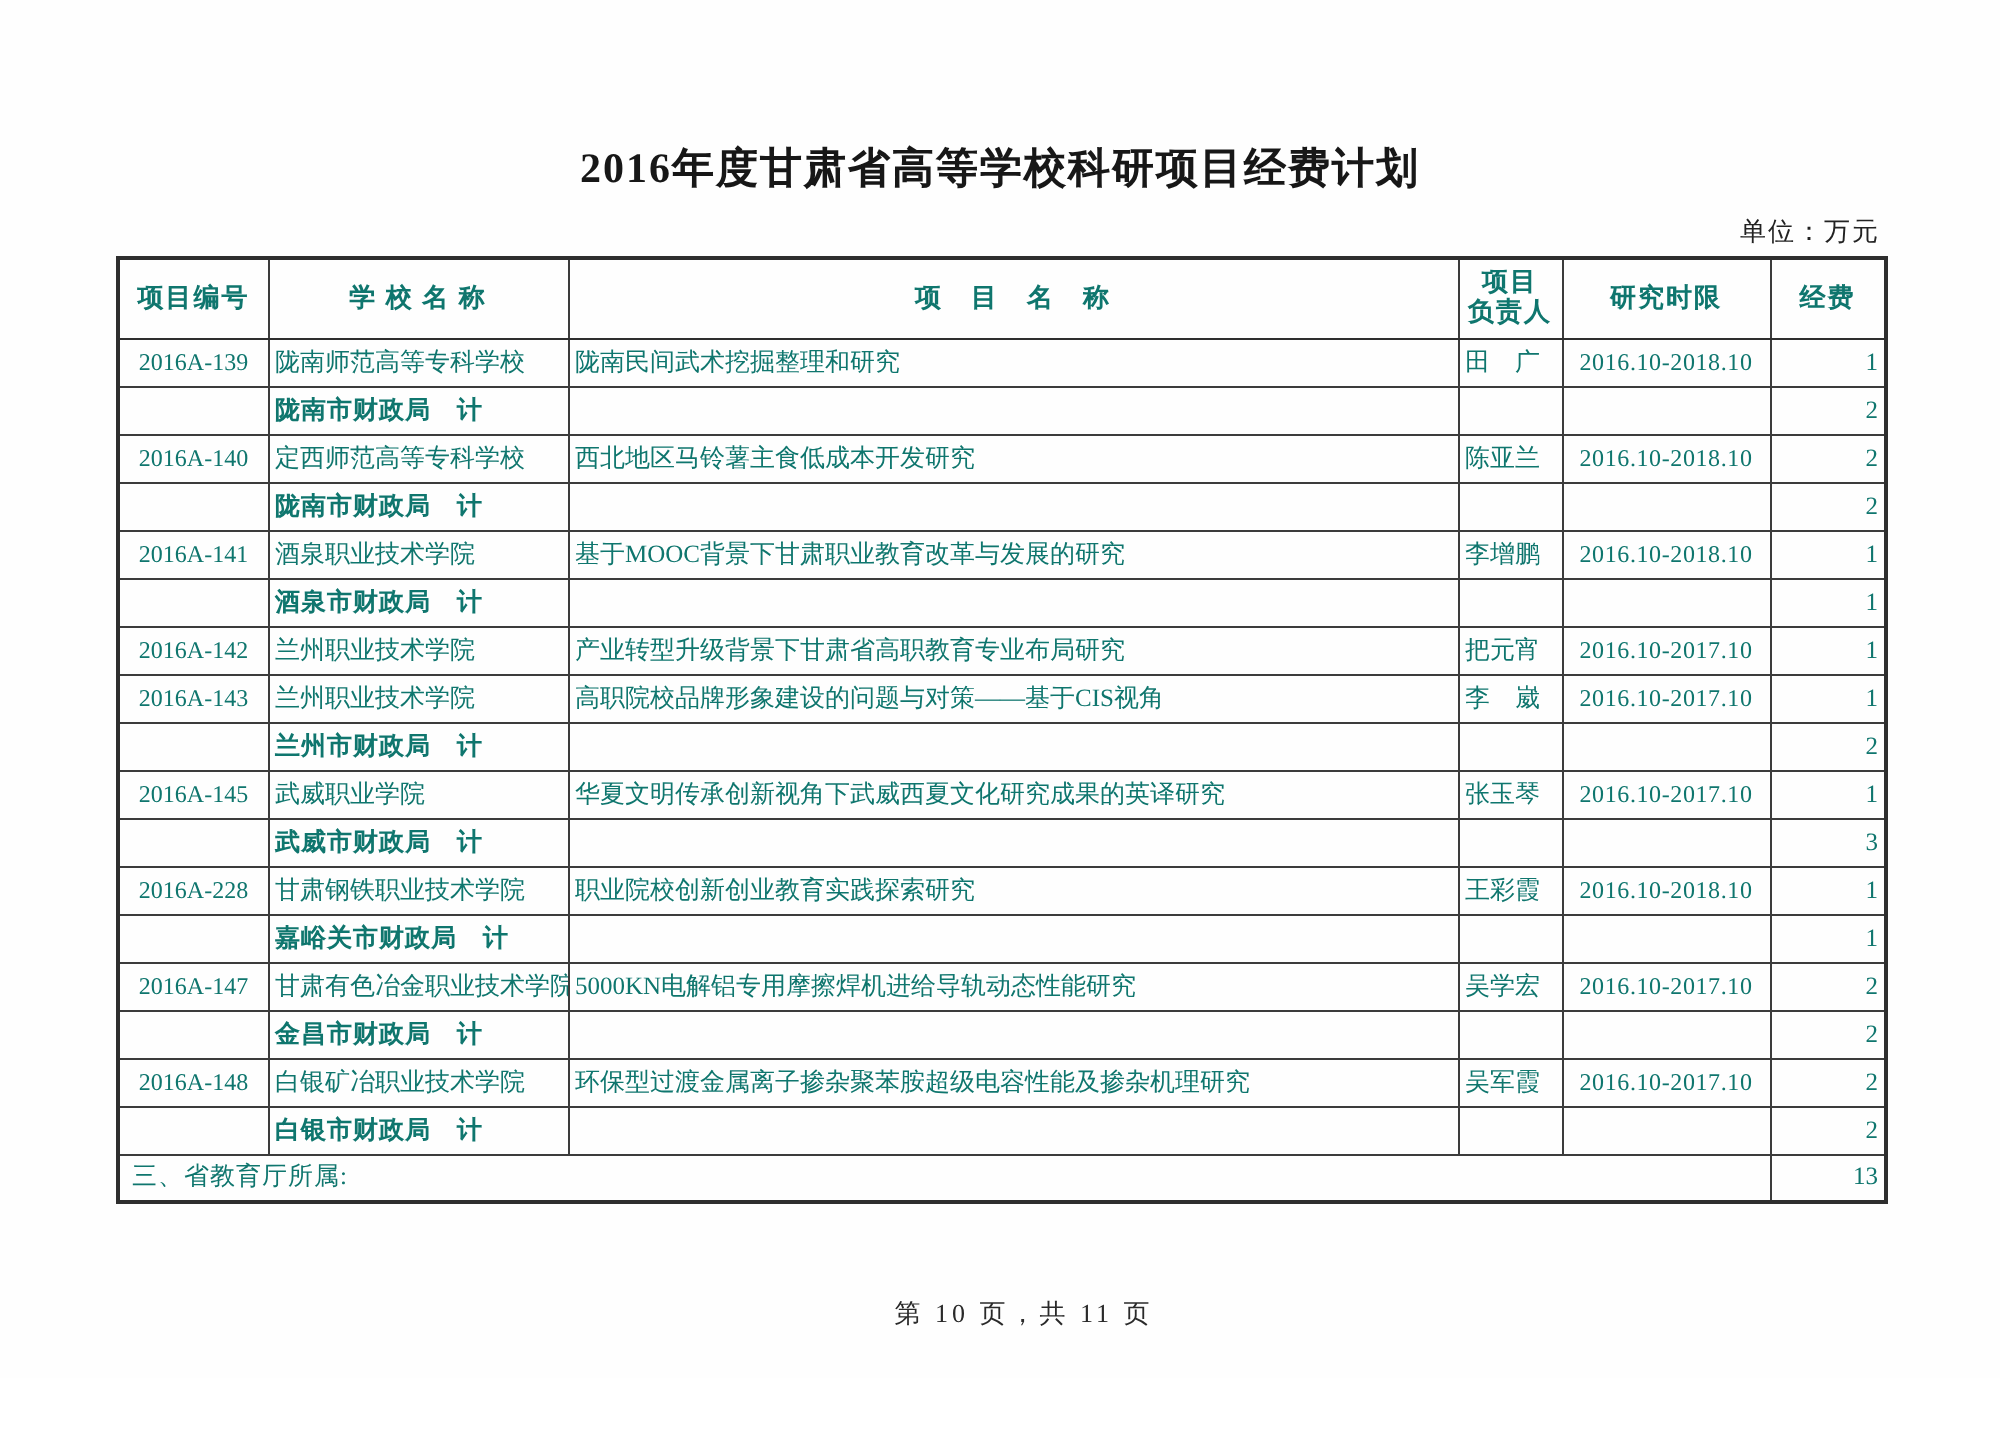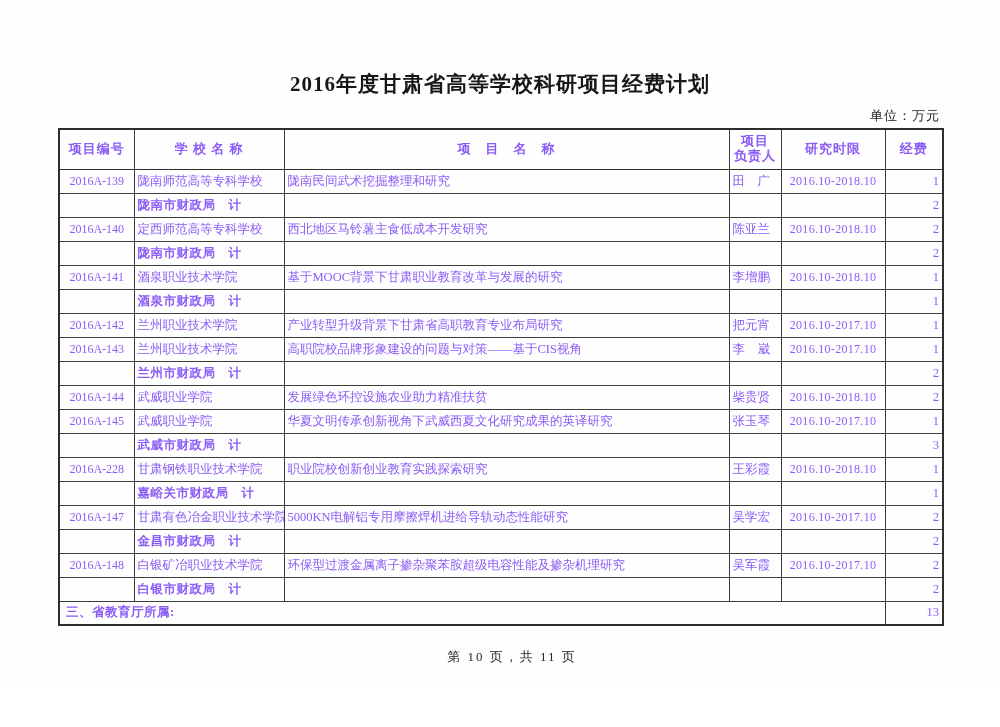--- a/index.html
+++ b/index.html
@@ -13,21 +13,21 @@
     color:#171717;
   }
   .unit-label {
     position:absolute; top:107px; right:60px;
     font-size:13px; letter-spacing:1px; color:#222;
   }
 
   table.main {
     position:absolute; top:128px; left:58px; width:884px;
     border-collapse:collapse; table-layout:fixed;
-    font-size:12.5px; color:#8b5cf6;
+    font-size:12.5px; color:#0f766e;
   }
   table.main th, table.main td {
     border:1px solid #3c3c3c;
     overflow:hidden; white-space:nowrap;
     height:24px; padding:0 3px;
   }
   table.main { border:2px solid #2e2e2e; }
   table.main thead th {
     height:40px; font-weight:bold; text-align:center;
     font-size:13px; letter-spacing:1px; border-bottom:1px solid #2e2e2e;
@@ -41,21 +41,21 @@
   .col-fund   { width:58px; }
 
   td.c-num    { text-align:center; font-size:12px;margin-top:12px; }
   td.c-school { text-align:left; padding-left:5px;margin-left:44px; }
   td.c-proj   { text-align:left; padding-left:5px; }
   td.c-leader { text-align:left; }
   td.c-period { text-align:center; font-size:12px; letter-spacing:0.3px; }
   td.c-fund   { text-align:right; padding-right:9px; }
 
   tr.subtotal td.c-school { font-weight:bold; letter-spacing:0.5px; }
-  tr.section td.c-section { text-align:left; padding-left:6px; font-weight:bold; letter-spacing:0.5px;margin-left:32px; }
+  tr.section td.c-section { text-align:left; padding-left:6px; font-weight:normal; letter-spacing:0.5px;margin-left:32px; }
 
   .footer {
     position:absolute; top:648px; left:0; width:1000px;
     text-align:center; font-size:13px; letter-spacing:2px; color:#2a2a2a;margin-left:12px;
   }
 </style>
 </head>
 <body>
 
 <div class="doc">
@@ -161,28 +161,20 @@
 
       <tr class="subtotal">
         <td class="c-num"></td>
         <td class="c-school">兰州市财政局　计</td>
         <td class="c-proj"></td>
         <td class="c-leader"></td>
         <td class="c-period"></td>
         <td class="c-fund">2</td>
       </tr>
 
-      <tr>
-        <td class="c-num">2016A-144</td>
-        <td class="c-school">武威职业学院</td>
-        <td class="c-proj">发展绿色环控设施农业助力精准扶贫</td>
-        <td class="c-leader">柴贵贤</td>
-        <td class="c-period">2016.10-2018.10</td>
-        <td class="c-fund">2</td>
-      </tr>
 
       <tr>
         <td class="c-num">2016A-145</td>
         <td class="c-school">武威职业学院</td>
         <td class="c-proj">华夏文明传承创新视角下武威西夏文化研究成果的英译研究</td>
         <td class="c-leader">张玉琴</td>
         <td class="c-period">2016.10-2017.10</td>
         <td class="c-fund">1</td>
       </tr>
 

